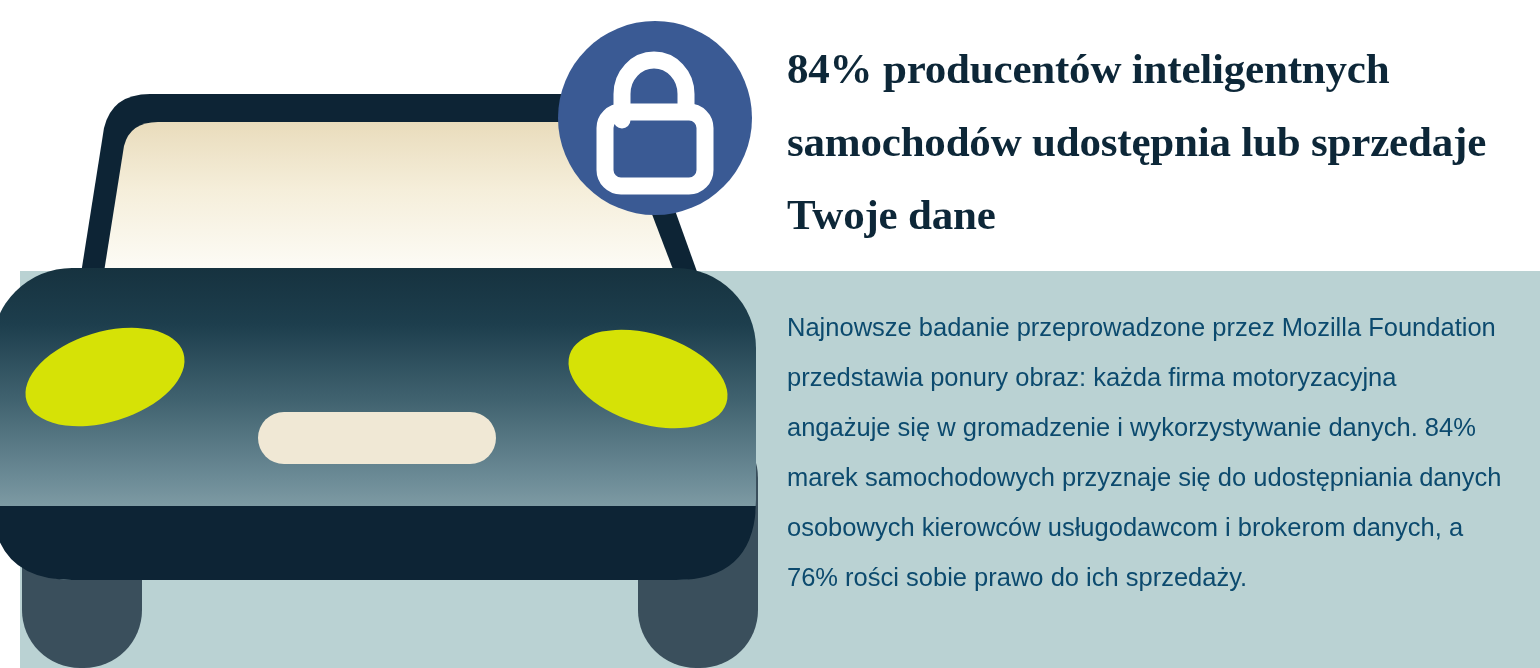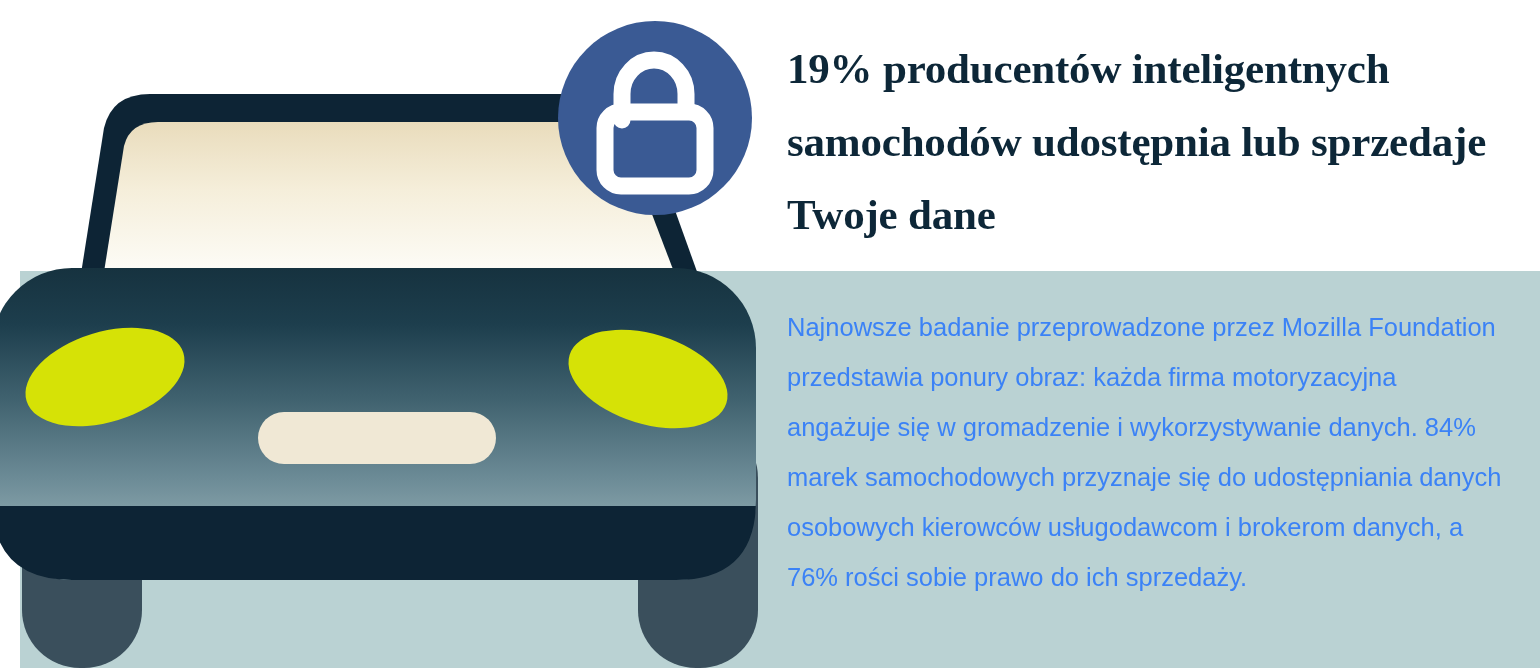--- a/index.html
+++ b/index.html
@@ -63,21 +63,21 @@
     margin: 0;
   }
   .body-copy {
     position: absolute;
     left: 0; top: 302px;
     width: 720px;
     font-family: "Liberation Sans", sans-serif;
     font-weight: 400;
     font-size: 25.5px;
     line-height: 50px;
-    color: #3b82f6;
+    color: #0c4a6e;
     margin: 0;
   }
 </style>
 </head>
 <body>
 
 <div id="page">
 
   <div class="bg-top-white"></div>
   <div class="bg-sage"></div>
@@ -130,18 +130,18 @@
           <path d="M 686 106 L 686 94 A 32 34 0 1 0 622 94 L 622 120" fill="none" stroke="#ffffff" stroke-width="17" stroke-linecap="round"></path>
 
           <rect x="605" y="112" width="100" height="74" rx="16" fill="none" stroke="#ffffff" stroke-width="17"></rect>
         </g>
 
       </g>
     </svg>
   </div>
 
   <div class="text-col">
-    <h1 class="headline">19% producentów inteligentnych samochodów udostępnia lub sprzedaje Twoje dane</h1>
+    <h1 class="headline">84% producentów inteligentnych samochodów udostępnia lub sprzedaje Twoje dane</h1>
 
     <p class="body-copy">Najnowsze badanie przeprowadzone przez Mozilla Foundation przedstawia ponury obraz: każda firma motoryzacyjna angażuje się w gromadzenie i wykorzystywanie danych. 84% marek samochodowych przyznaje się do udostępniania danych osobowych kierowców usługodawcom i brokerom danych, a 76% rości sobie prawo do ich sprzedaży.</p>
   </div>
 
 </div>
 
 </body></html>

